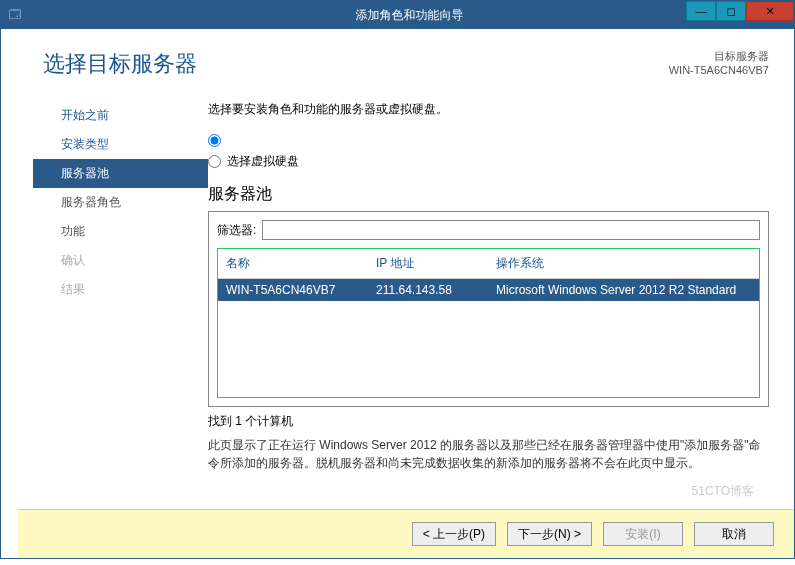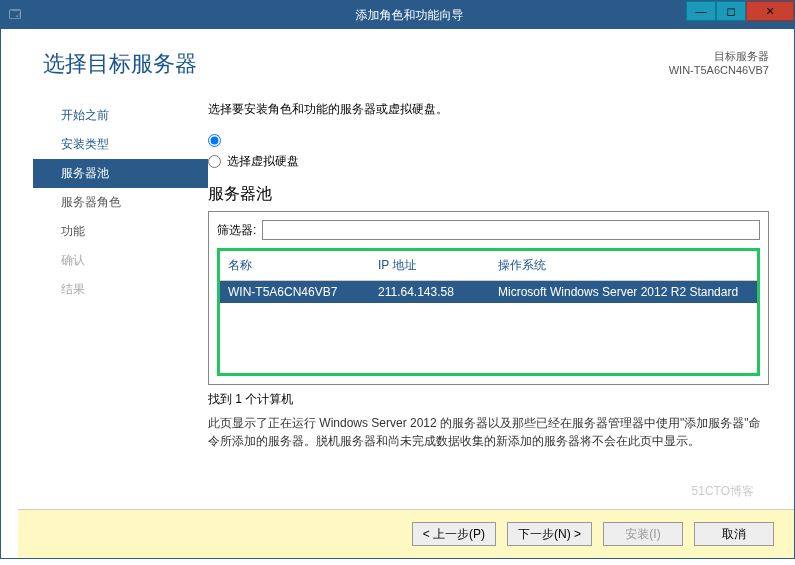--- a/index.html
+++ b/index.html
@@ -23,21 +23,21 @@
     .nav-item.disabled { color: #aaa; }
     .main { flex: 1; padding: 12px 10px 0 0; }
     .instr { font-size: 12px; margin-bottom: 16px; }
     .radio-row { display: flex; align-items: center; margin-bottom: 6px; font-size: 12px; }
     .radio-row input { margin-right: 6px; }
     .section-label { margin-top: 14px; margin-bottom: 6px; font-size: 16px; }
     .pool-box { border: 1px solid #888; padding: 8px; }
     .filter-row { display: flex; align-items: center; margin-bottom: 8px; }
     .filter-label { font-size: 12px; margin-right: 6px; }
     .filter-input { flex: 1; border: 1px solid #888; height: 20px; padding: 0 4px; }
-    .table { border: 3px solid #22c55e; height: 128px; overflow: hidden; background: #fff; }
+    .table { border: 1px solid #22c55e; height: 150px; overflow: hidden; background: #fff; }
     .thead { display: flex; border-bottom: 1px solid #ccc; }
     .th { color: #1a5490; font-size: 12px; padding: 6px 8px; }
     .th-name { width: 150px; }
     .th-ip { width: 120px; }
     .th-os { flex: 1; }
     .trow { display: flex; background: #2a5a8a; color: #fff; font-size: 12px; }
     .td { padding: 4px 8px; }
     .found { margin-top: 6px; font-size: 12px; }
     .note { font-size: 12px; color: #333; margin-top: 6px; line-height: 1.5; }
     .footer { border-top: 1px solid #ccc; padding: 12px 20px; display: flex; justify-content: flex-end; gap: 11px; background: #fef9c3; }

